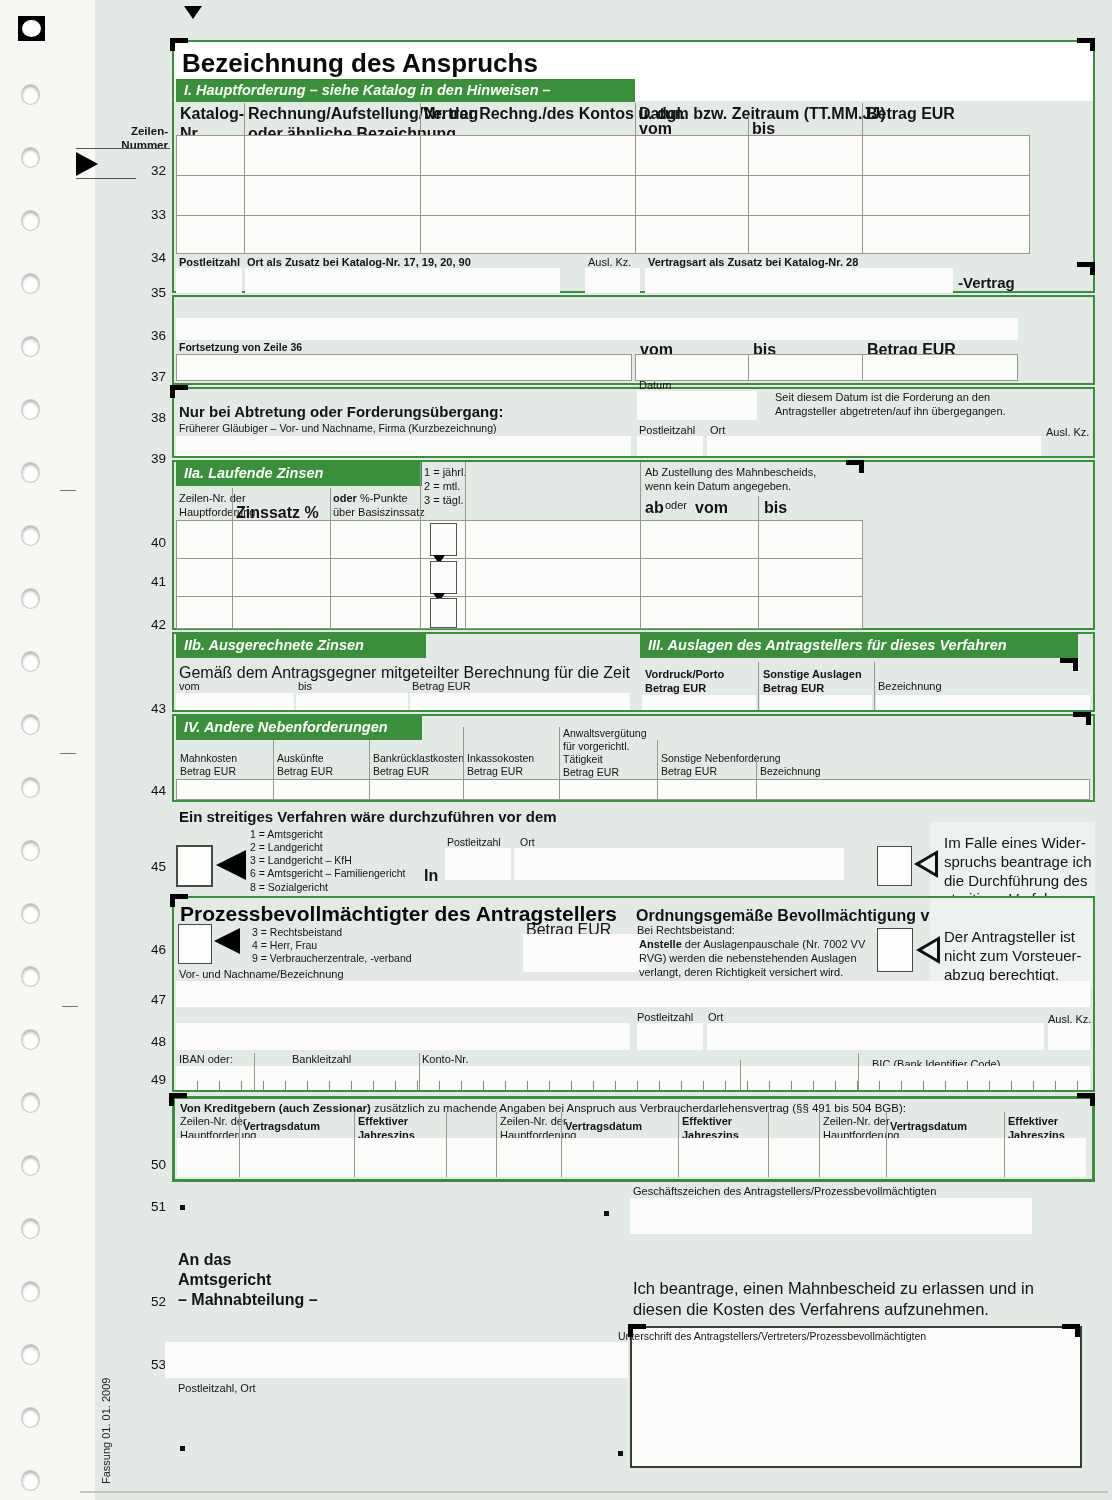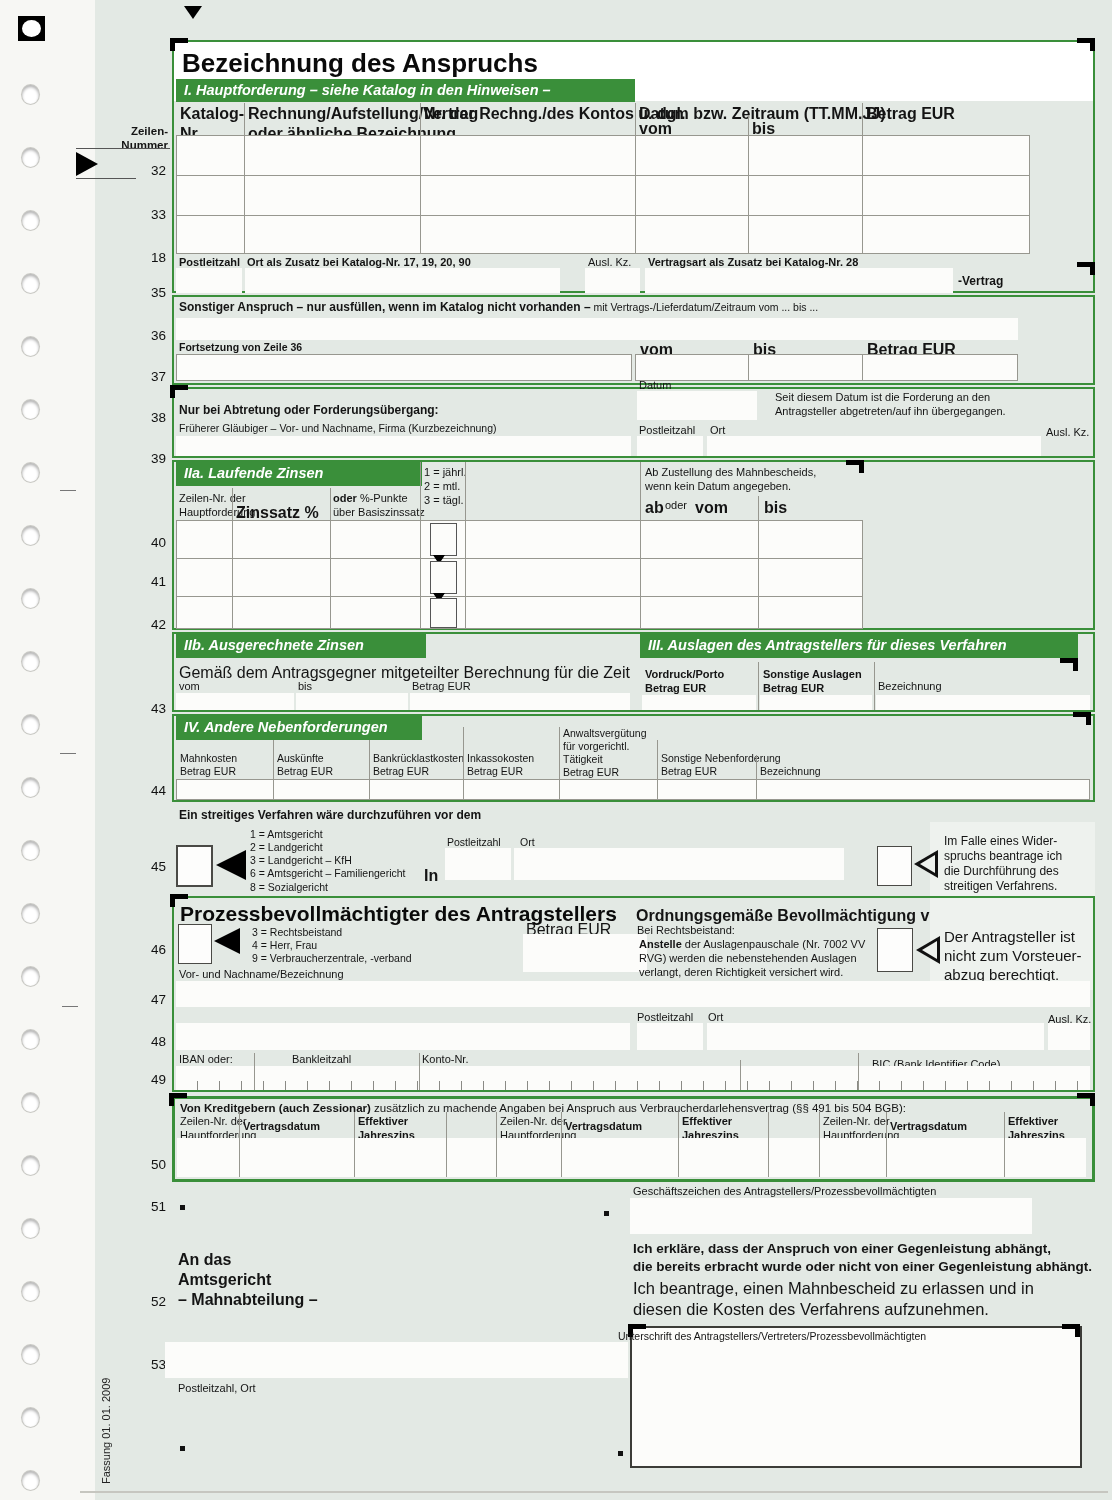--- a/index.html
+++ b/index.html
@@ -6,21 +6,21 @@
   *{margin:0;padding:0;box-sizing:border-box}
   body{font-family:"Liberation Sans",sans-serif;background:#d9d9d5;color:#141414}
   #page{position:relative;width:1112px;height:1500px;background:#f7f7f4;overflow:hidden;margin:0 auto}
   #formbg{position:absolute;left:95px;top:0;width:1017px;height:1500px;background:var(--formbg)}
   .sec{position:absolute;border:2px solid var(--green)}
   .gbar{position:absolute;background:var(--green);color:#fff;font-weight:bold;font-style:italic;font-size:14.5px;padding:3px 8px 0 8px;white-space:nowrap}
   .cell{position:absolute;background:#fcfcfa;border:1px solid #97978f}
   .wbox{position:absolute;background:#fcfcfa}
   .panel{position:absolute;background:#eef2ee}
   .lbl{position:absolute;font-size:11px;line-height:1.25;color:#141414;white-space:pre-line}
-  .t9{font-size:11px}.t10{font-size:10.5px}.t12{font-size:16px}.t13{font-size:12px}.t15{font-size:15px}
+  .t9{font-size:11px}.t10{font-size:10.5px}.t12{font-size:16px}.t13{font-size:15px}.t15{font-size:15px}
   .b{font-weight:bold}
   .num{position:absolute;left:138px;width:28px;text-align:right;font-size:13.5px;color:#111}
   .hole{position:absolute;left:22px;width:17px;height:19px;border-radius:50%;background:#fff;box-shadow:inset 0 2px 3px rgba(0,0,0,.30),0 0 0 1px #c9c9c4}
   .chk{position:absolute;background:#fdfdfc;border:2px solid #4a4a46}
   .vline{position:absolute;width:1px;background:#97978f}
   .hline{position:absolute;height:1px;background:#555}
   .title{position:absolute;font-weight:bold;color:#0a0a0a}
   .tri-down{position:absolute;width:0;height:0;border-left:9px solid transparent;border-right:9px solid transparent;border-top:13px solid #000}
   .tri-down-s{position:absolute;width:0;height:0;border-left:6px solid transparent;border-right:6px solid transparent;border-top:9px solid #000}
   .tri-right{position:absolute;width:0;height:0;border-top:12px solid transparent;border-bottom:12px solid transparent;border-left:22px solid #000}
@@ -53,21 +53,21 @@
 Nummer</div>
   <div class="hline" style="left:76px;top:148px;width:94px"></div>
   <span class="tri-right" style="left:76px;top:152px"></span>
   <div class="hline" style="left:76px;top:178px;width:60px"></div>
   <div class="hline" style="left:60px;top:490px;width:16px;background:#777"></div>
   <div class="hline" style="left:60px;top:753px;width:16px;background:#777"></div>
   <div class="hline" style="left:62px;top:1006px;width:16px;background:#777"></div>
 
   <span class="num" style="top:163px">32</span>
   <span class="num" style="top:207px">33</span>
-  <span class="num" style="top:250px">18</span>
+  <span class="num" style="top:250px">34</span>
   <span class="num" style="top:285px">35</span>
   <span class="num" style="top:328px">36</span>
   <span class="num" style="top:369px">37</span>
   <span class="num" style="top:410px">38</span>
   <span class="num" style="top:451px">39</span>
   <span class="num" style="top:535px">40</span>
   <span class="num" style="top:574px">41</span>
   <span class="num" style="top:617px">42</span>
   <span class="num" style="top:701px">43</span>
   <span class="num" style="top:783px">44</span>
@@ -127,23 +127,20 @@
   <div class="lbl" style="left:588px;top:256px">Ausl. Kz.</div>
   <div class="lbl b" style="left:648px;top:256px">Vertragsart als Zusatz bei Katalog-Nr. 28</div>
   <div class="wbox" style="left:176px;top:268px;width:66px;height:25px"></div>
   <div class="wbox" style="left:245px;top:268px;width:315px;height:25px"></div>
   <div class="wbox" style="left:585px;top:268px;width:55px;height:25px"></div>
   <div class="wbox" style="left:645px;top:268px;width:308px;height:25px"></div>
   <div class="lbl b t13" style="left:958px;top:274px">-Vertrag</div>
   <div class="corner ctr" style="left:1077px;top:262px"></div>
 
   <div class="sec" style="left:172px;top:295px;width:923px;height:90px"></div>
-  <div class="lbl" style="left:179px;top:300px;width:880px;white-space:normal">
-    <span class="b t13">Sonstiger Anspruch – nur ausfüllen, wenn im Katalog nicht vorhanden –</span><span class="t10"> mit Vertrags-/Lieferdatum/Zeitraum vom ... bis ...</span>
-  </div>
   <div class="wbox" style="left:176px;top:318px;width:842px;height:22px"></div>
   <div class="lbl b t10" style="left:179px;top:341px">Fortsetzung von Zeile 36</div>
   <div class="lbl b t12" style="left:640px;top:340px">vom</div>
   <div class="lbl b t12" style="left:753px;top:340px">bis</div>
   <div class="lbl b t12" style="left:867px;top:340px">Betrag EUR</div>
   <div class="cell" style="left:176px;top:354px;width:456px;height:27px"></div>
   <div class="cell" style="left:635px;top:354px;width:114px;height:27px"></div>
   <div class="cell" style="left:748px;top:354px;width:115px;height:27px"></div>
   <div class="cell" style="left:862px;top:354px;width:156px;height:27px"></div>
 
@@ -371,22 +368,20 @@
 
   <div class="lbl" style="left:633px;top:1185px">Geschäftszeichen des Antragstellers/Prozessbevollmächtigten</div>
   <div class="wbox" style="left:630px;top:1198px;width:402px;height:36px"></div>
   <span class="dot" style="left:180px;top:1205px"></span>
   <span class="dot" style="left:604px;top:1211px"></span>
 
   <div class="lbl b" style="left:178px;top:1250px;font-size:16px;line-height:1.25">An das
 Amtsgericht
 – Mahnabteilung –</div>
 
-  <div class="lbl b" style="left:633px;top:1240px;font-size:13.5px;line-height:1.3">Ich erkläre, dass der Anspruch von einer Gegenleistung abhängt,
-die bereits erbracht wurde oder nicht von einer Gegenleistung abhängt.</div>
   <div class="lbl" style="left:633px;top:1278px;font-size:16.5px;line-height:1.3">Ich beantrage, einen Mahnbescheid zu erlassen und in
 diesen die Kosten des Verfahrens aufzunehmen.</div>
 
   <div class="wbox" style="left:630px;top:1326px;width:452px;height:142px;border:2px solid #3c3c38"></div>
   <div class="corner ctl" style="left:628px;top:1324px"></div>
   <div class="corner ctr" style="left:1062px;top:1324px"></div>
   <div class="lbl t10" style="left:618px;top:1330px">Unterschrift des Antragstellers/Vertreters/Prozessbevollmächtigten</div>
 
   <div class="wbox" style="left:165px;top:1342px;width:463px;height:36px"></div>
   <div class="lbl" style="left:178px;top:1382px">Postleitzahl, Ort</div>

